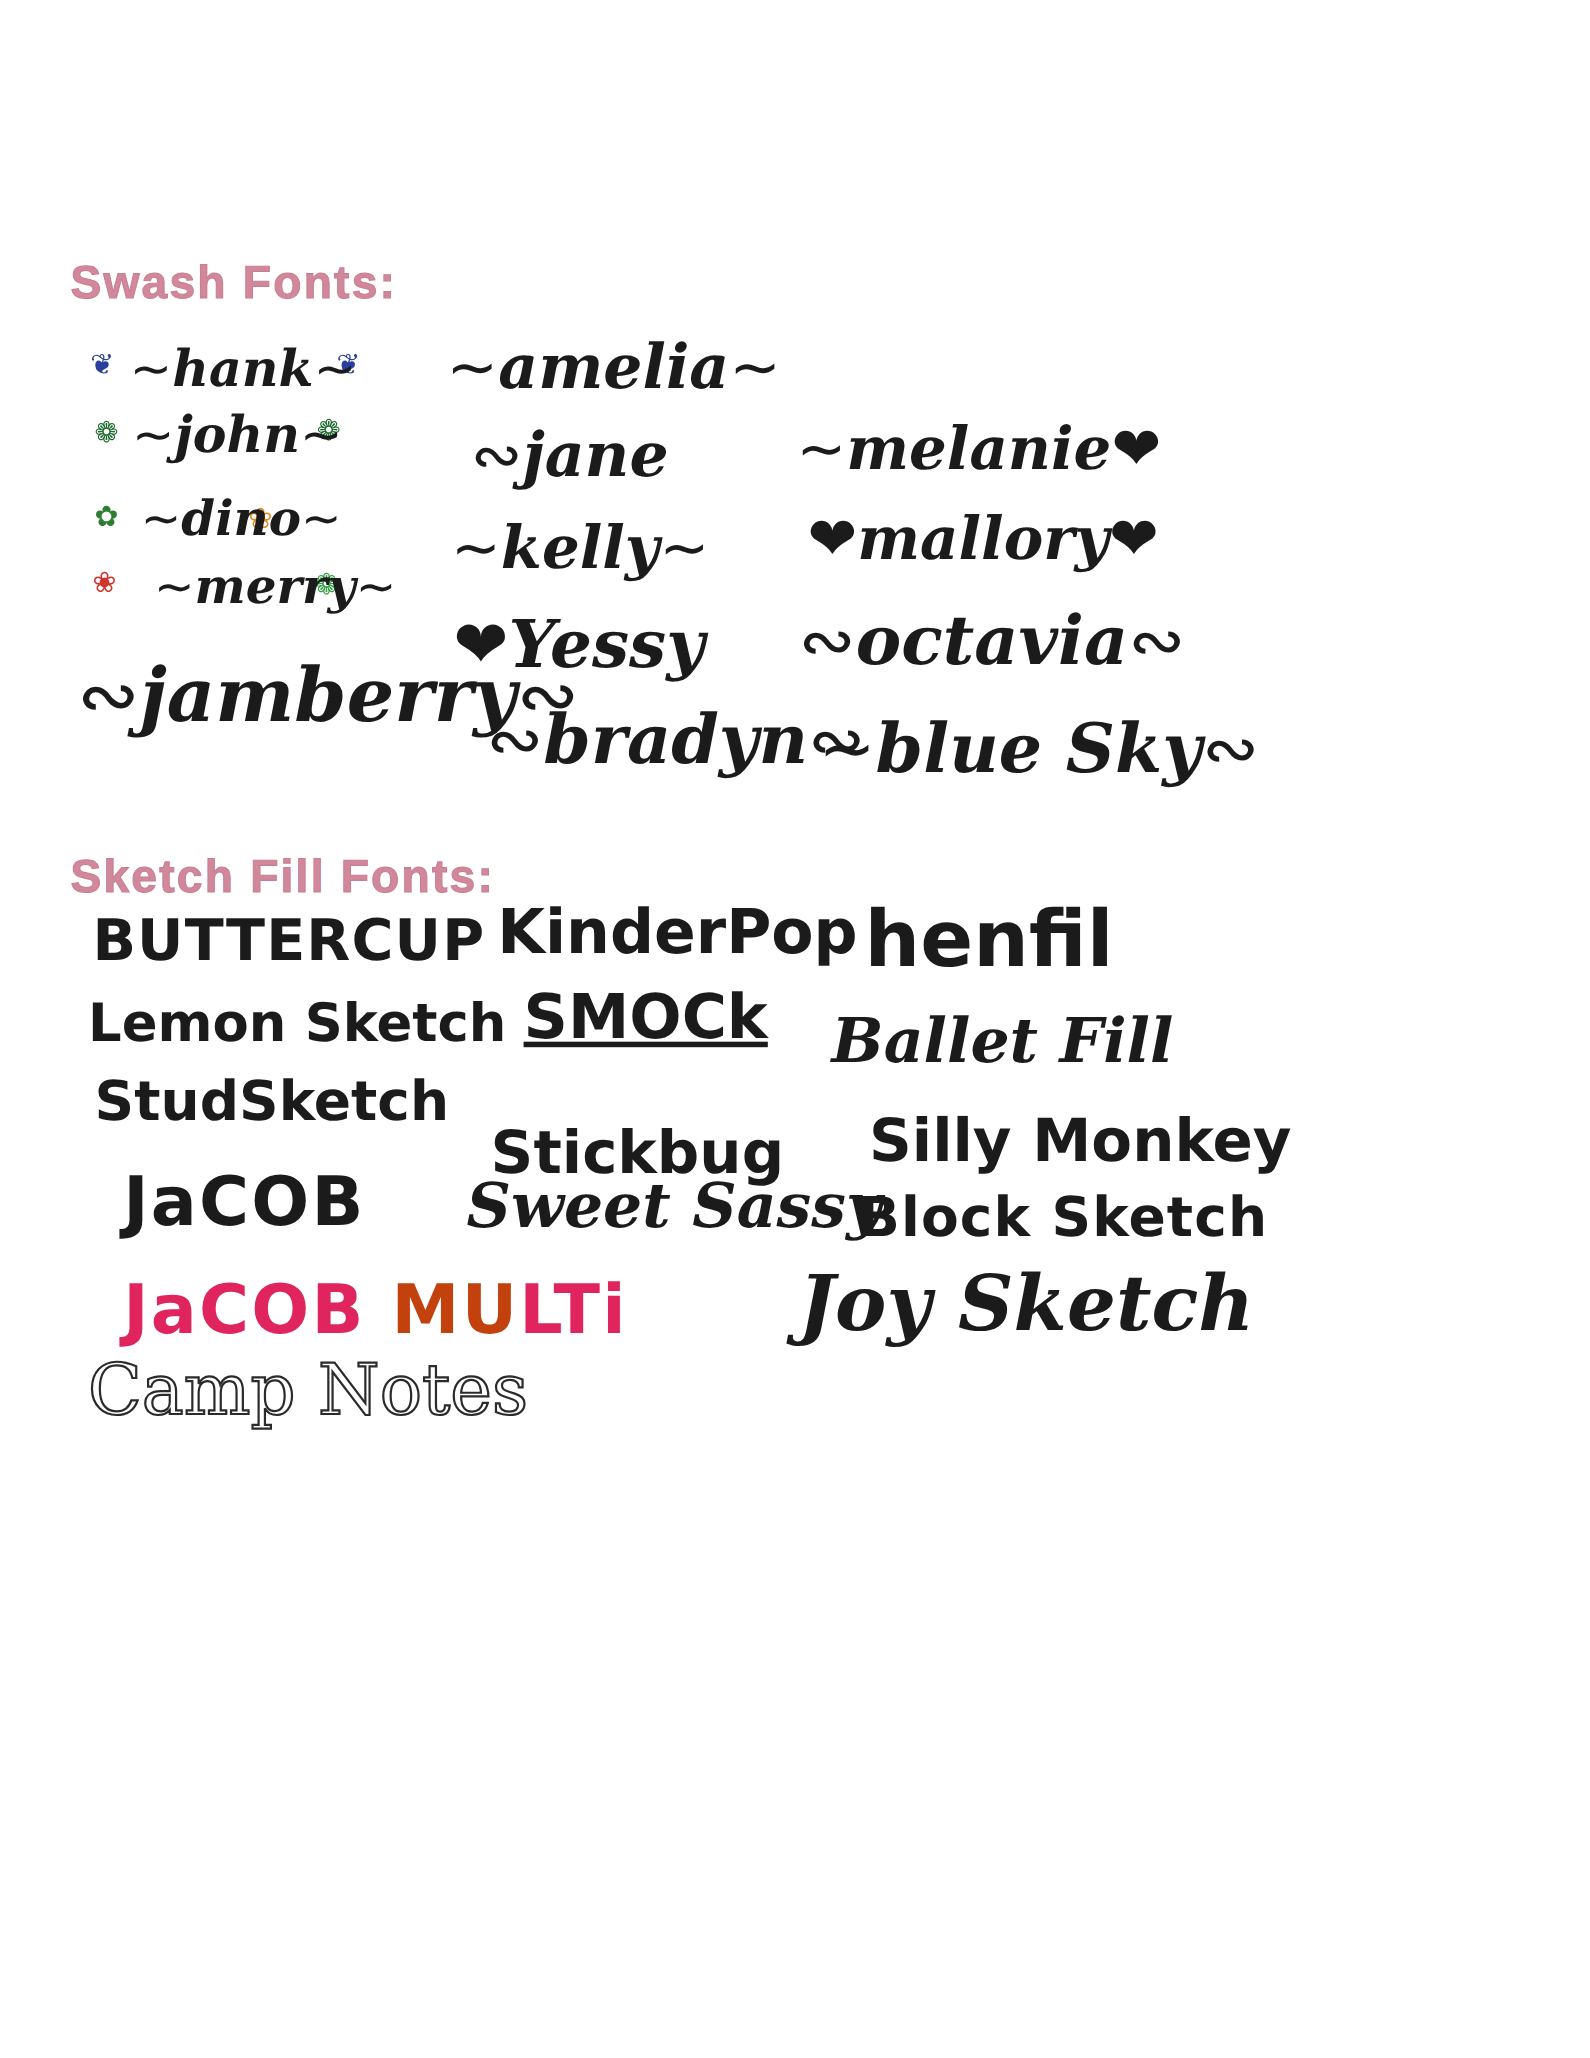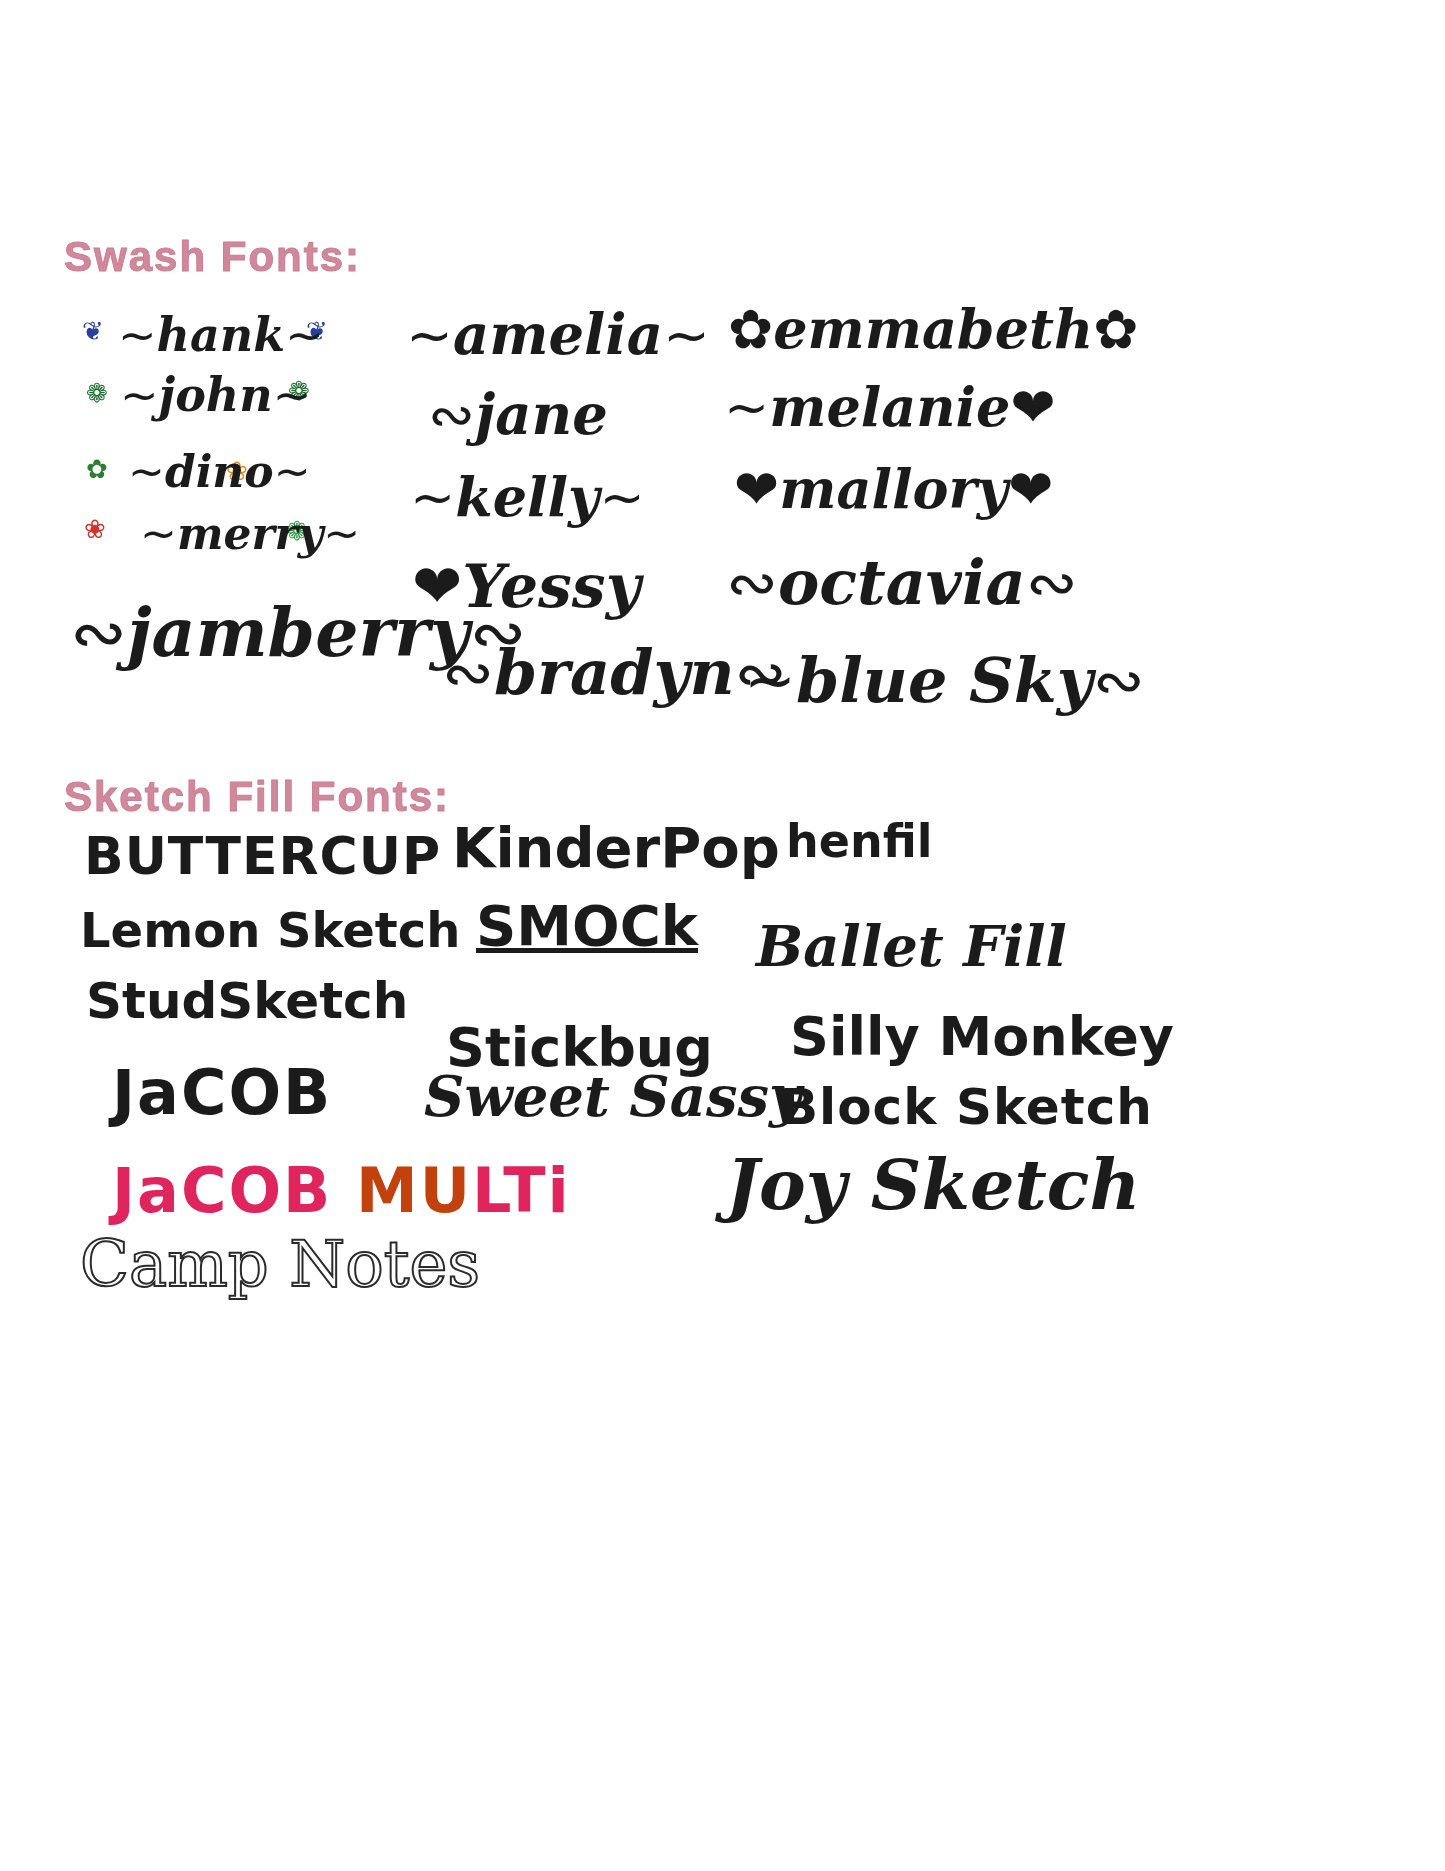--- a/index.html
+++ b/index.html
@@ -120,21 +120,21 @@
   #sk-jacobmulti .c2 { color: #c2410c; }
   #sk-jacobmulti .c3 { color: #e0245e; }
 
   
   #sk-kinderpop   { left: 452px; top: 820px;  font-size: 56px; }
   #sk-smock       { left: 476px; top: 898px;  font-size: 56px; text-decoration: underline; }
   #sk-stickbug    { left: 446px; top: 976px;  font-size: 54px; margin-top: 45px; }
   #sk-sweetsassy  { left: 424px; top: 1068px; font-size: 56px; }
 
   
-  #sk-henfil      { left: 786px; top: 818px;  font-size: 46px; }
+  #sk-henfil      { left: 786px; top: 818px;  font-size: 71px; }
   #sk-balletfill  { left: 756px; top: 918px;  font-size: 56px; }
   #sk-sillymonkey { left: 790px; top: 1010px; font-size: 54px; }
   #sk-blocksketch { left: 780px; top: 1082px; font-size: 50px; letter-spacing: 1px; }
   #sk-joysketch   { left: 726px; top: 1150px; font-size: 70px; }
 </style>
 </head>
 <body>
 
 <div class="page">
 
@@ -174,23 +174,20 @@
   <div id="sw-kelly" class="sample script">
     <span class="deco">~</span><span>kelly</span><span class="deco">~</span>
   </div>
   <div id="sw-yessy" class="sample script">
     <span class="deco">❤</span><span>Yessy</span>
   </div>
   <div id="sw-bradyn" class="sample script">
     <span class="deco">∾</span><span>bradyn</span><span class="deco">∾</span>
   </div>
 
-  <div id="sw-emmabeth" class="sample script">
-    <span class="deco">✿</span><span>emmabeth</span><span class="deco">✿</span>
-  </div>
   <div id="sw-melanie" class="sample script">
     <span class="deco">~</span><span>melanie</span><span class="deco">❤</span>
   </div>
   <div id="sw-mallory" class="sample script">
     <span class="deco">❤</span><span>mallory</span><span class="deco">❤</span>
   </div>
   <div id="sw-octavia" class="sample script">
     <span class="deco">∾</span><span>octavia</span><span class="deco">∾</span>
   </div>
   <div id="sw-bluesky" class="sample script">

